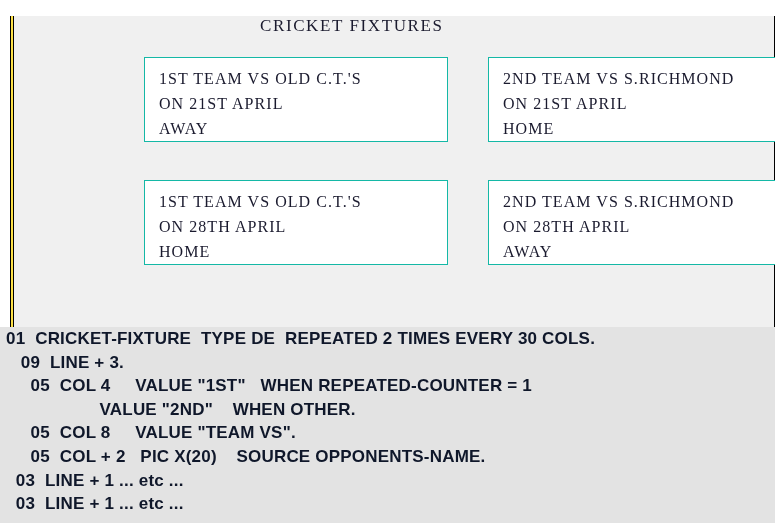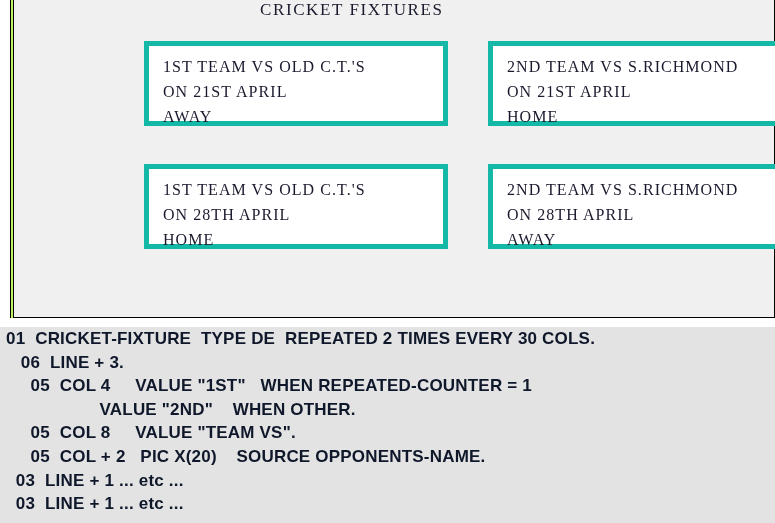--- a/index.html
+++ b/index.html
@@ -11,24 +11,24 @@
     width: 775px;
     height: 523px;
     overflow: hidden;
     font-family: "Liberation Serif", serif;
   }
 
   
   #report-panel {
     position: absolute;
     left: 10px;
-    top: 0px;
+    top: 16px;
     width: 765px;
     height: 318px;
-    background: #bef264;
+    background: #fde047;
     box-sizing: border-box;
     border-left: 1px solid #000000;
     overflow: hidden;
   }
   #report-panel-inner {
     position: absolute;
     left: 2px;
     top: -2px;
     right: 0;
     bottom: 0;
@@ -45,21 +45,21 @@
     font-family: "Liberation Serif", serif;
     font-size: 17px;
     letter-spacing: 1.6px;
     color: #1a1a2e;
     white-space: pre;
   }
 
   .fixture-box {
     position: absolute;
     background: #ffffff;
-    border: 5px solid #14b8a6;
+    border: 1px solid #14b8a6;
     box-sizing: border-box;
     padding: 8px 0 0 14px;
   }
   .fixture-line {
     font-family: "Liberation Serif", serif;
     font-size: 16px;
     letter-spacing: 1.05px;
     color: #1a1a2e;
     line-height: 25px;
     white-space: pre;
@@ -121,20 +121,20 @@
       <div class="fixture-line">2ND TEAM VS S.RICHMOND</div>
       <div class="fixture-line">ON 28TH APRIL</div>
       <div class="fixture-line">AWAY</div>
     </div>
 
   </div>
 </div>
 
 <div id="code-area">
   <div class="code-line">01  CRICKET-FIXTURE  TYPE DE  REPEATED 2 TIMES EVERY 30 COLS.</div>
-  <div class="code-line">   06  LINE + 3.</div>
+  <div class="code-line">   09  LINE + 3.</div>
   <div class="code-line">     05  COL 4     VALUE "1ST"   WHEN REPEATED-COUNTER = 1</div>
   <div class="code-line">                   VALUE "2ND"    WHEN OTHER.</div>
   <div class="code-line">     05  COL 8     VALUE "TEAM VS".</div>
   <div class="code-line">     05  COL + 2   PIC X(20)    SOURCE OPPONENTS-NAME.</div>
   <div class="code-line">  03  LINE + 1 ... etc ...</div>
   <div class="code-line">  03  LINE + 1 ... etc ...</div>
 </div>
 
 </body></html>

